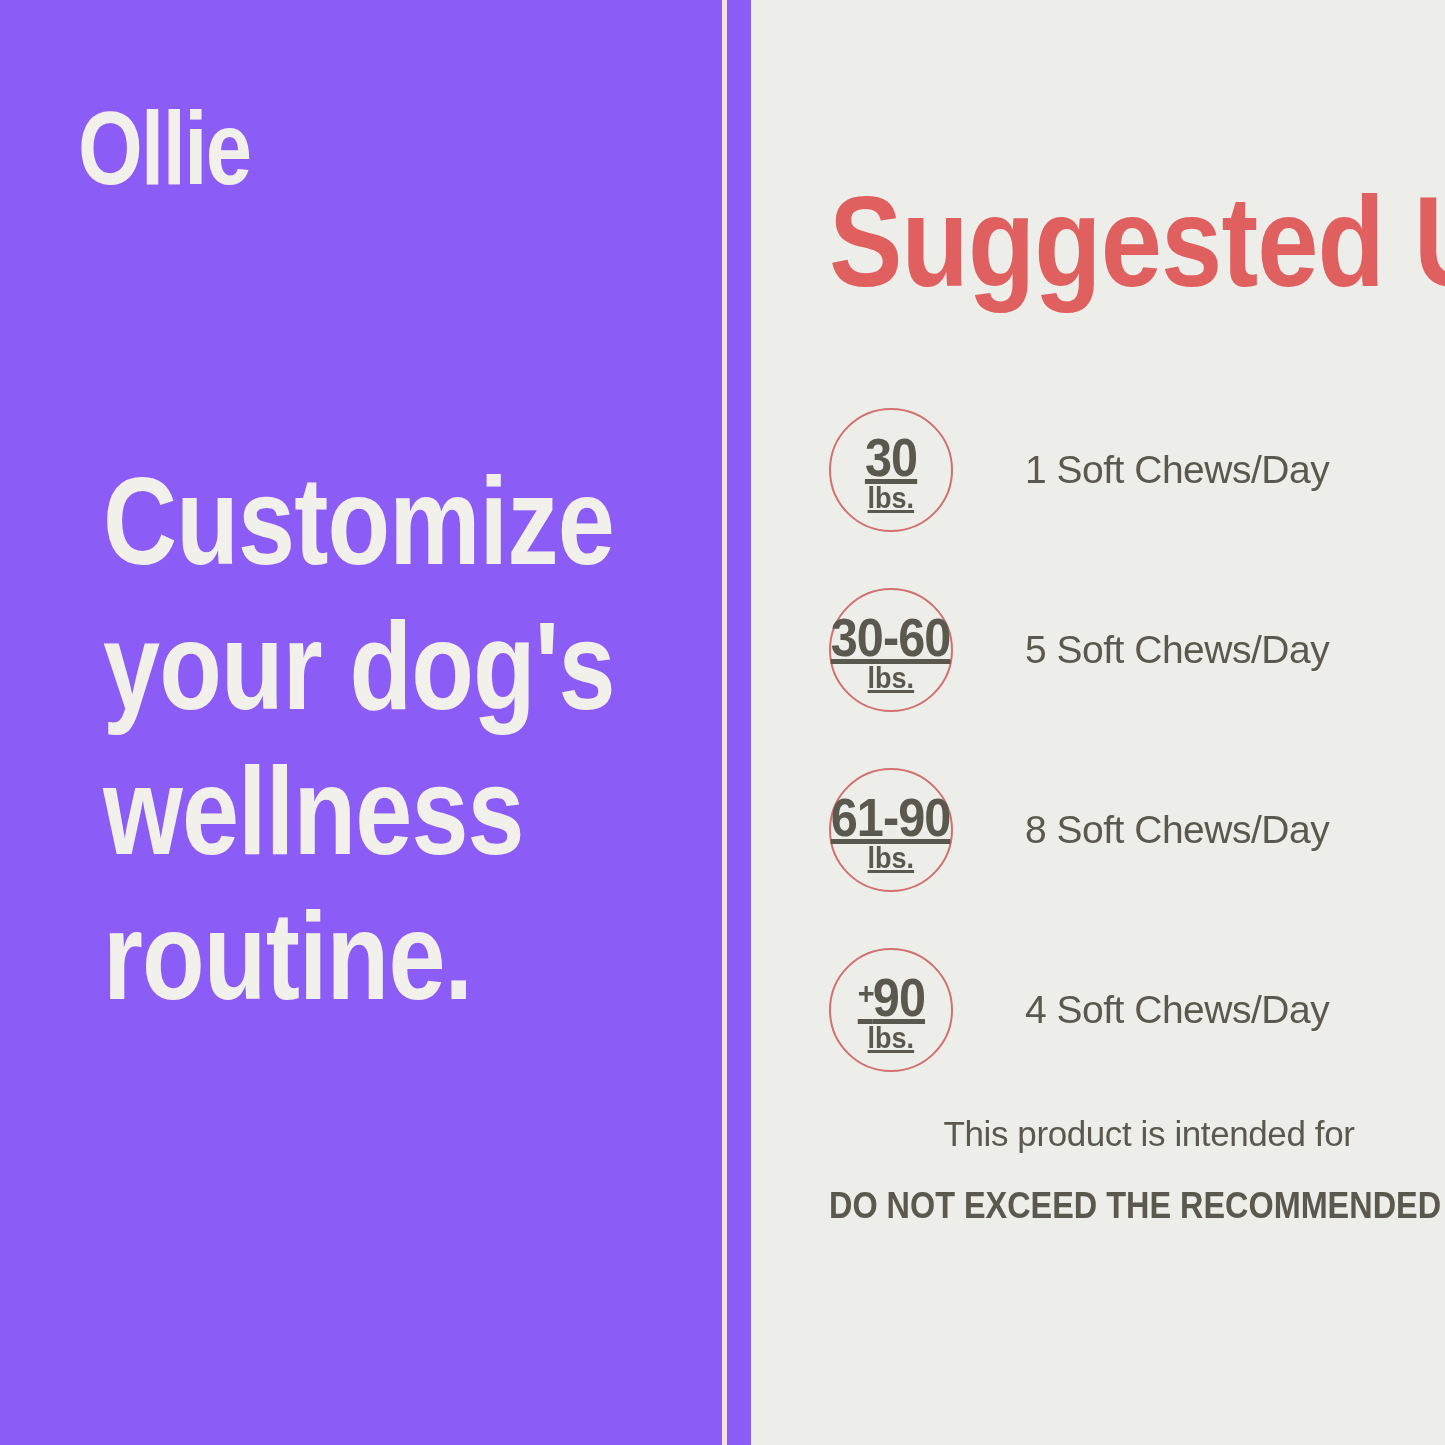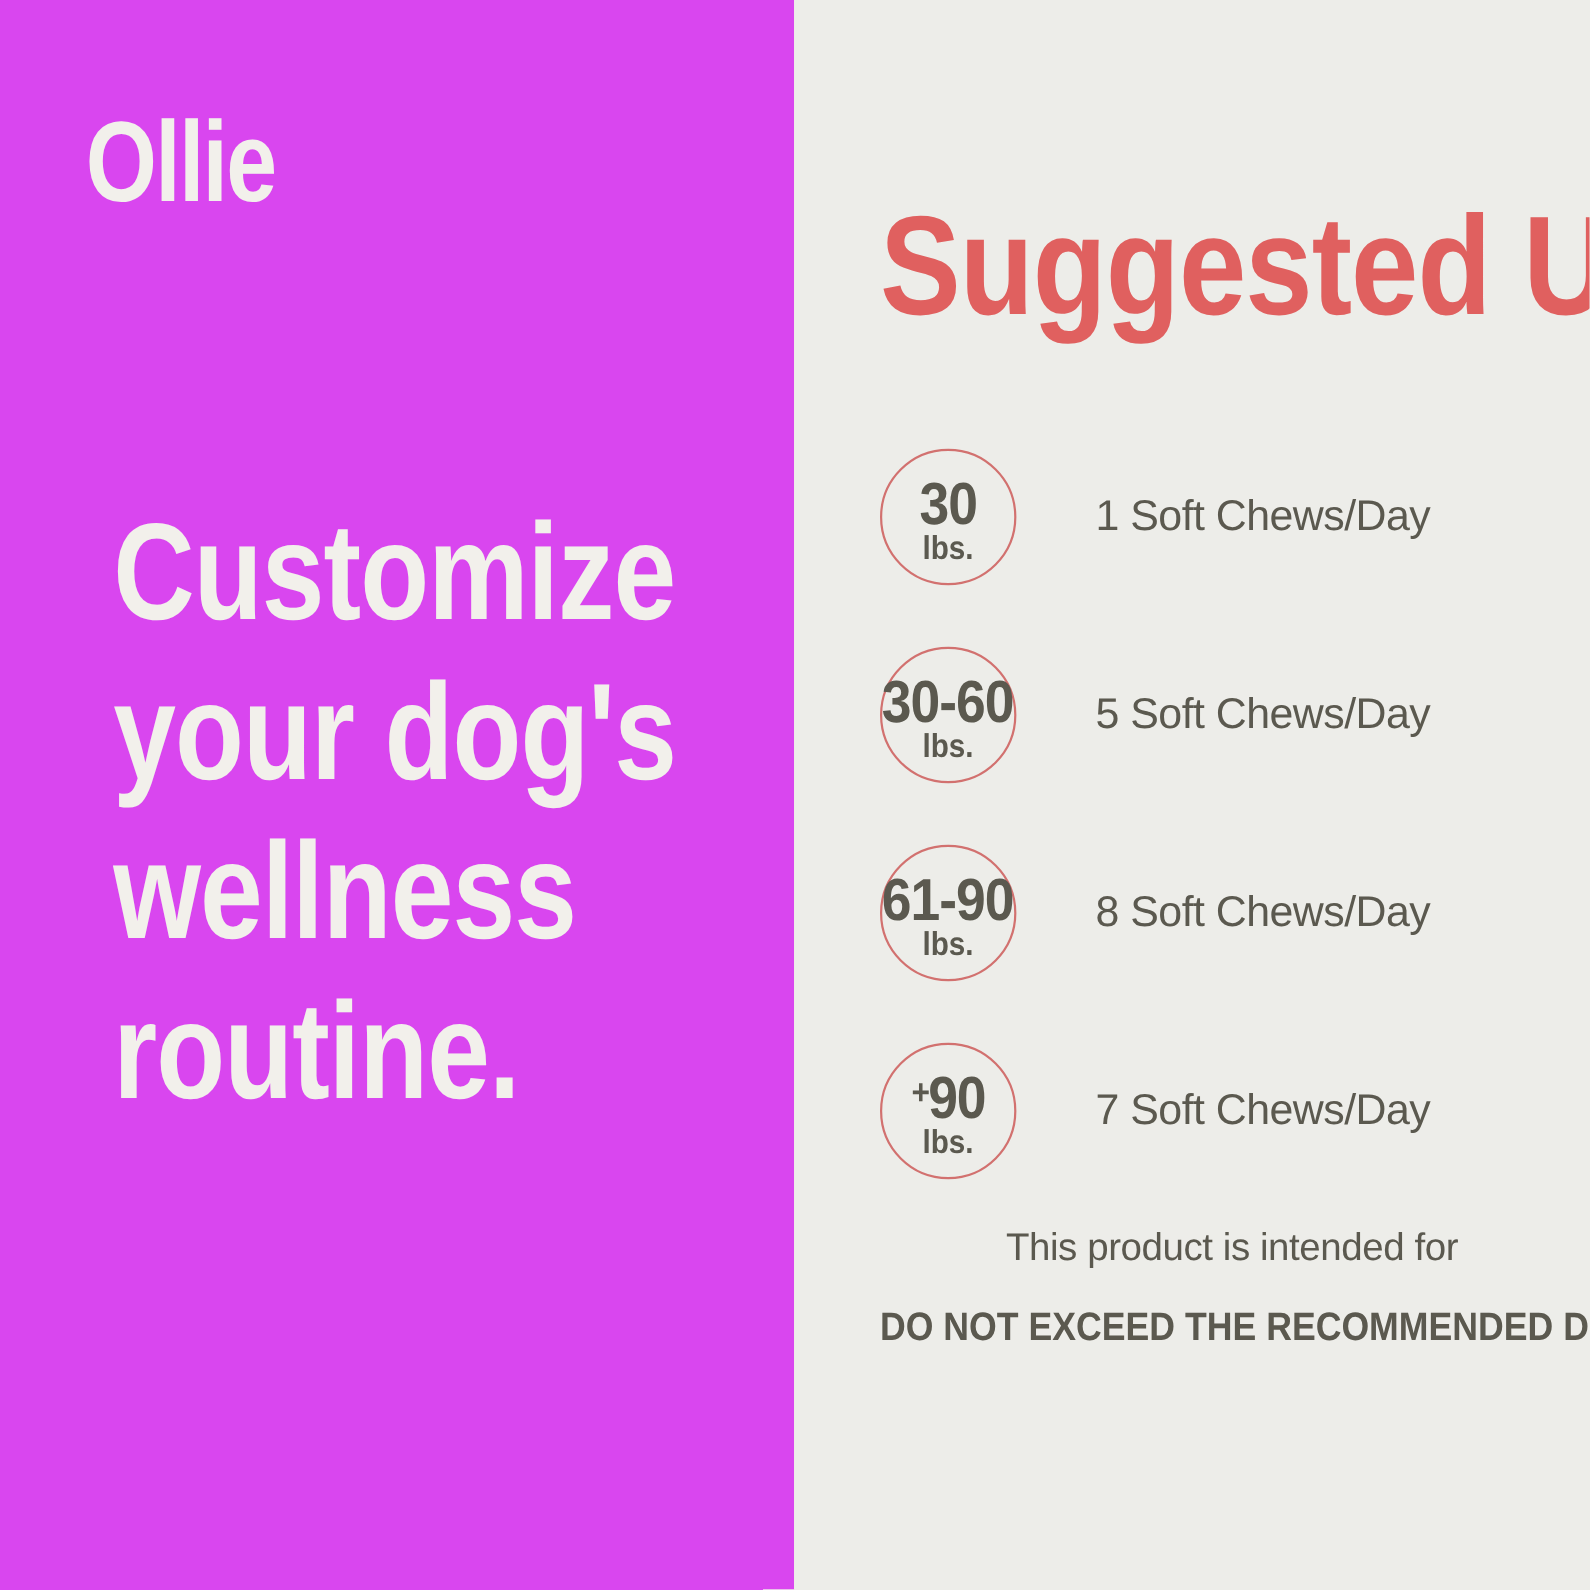--- a/index.html
+++ b/index.html
@@ -21,22 +21,23 @@
     height: 1445px;
     display: flex;
     background: #edede9;
   }
 
   
   .left-panel {
     position: relative;
     width: 722px;
     height: 1445px;
-    background: #d946ef;
+    background: #8b5cf6;
     flex: 0 0 722px;
+    padding-left: 29px;
   }
   .panel-divider {
     position: absolute;
     left: 722px;
     top: 0;
     width: 5px;
     height: 1445px;
     background: #f7e4e2;
   }
 
@@ -115,20 +116,21 @@
     width: 124px;
     height: 124px;
     border: 2px solid #d2716f;
     border-radius: 50%;
     box-sizing: border-box;
     display: flex;
     flex-direction: column;
     align-items: center;
     justify-content: center;
     color: #5b594f;
+    text-decoration: underline;
   }
   .weight-value {
     font-family: "Liberation Sans Narrow", "Liberation Sans", sans-serif;
     font-weight: bold;
     font-size: 54px;
     line-height: 50px;
     letter-spacing: -1px;
     transform: scaleX(0.90);
     white-space: nowrap;
     display: block;
@@ -238,21 +240,21 @@
           <span class="weight-unit">lbs.</span>
         </div>
         <div class="dose-text">8 Soft Chews/Day</div>
       </div>
 
       <div class="dosage-row">
         <div class="weight-badge">
           <span class="weight-value"><span class="plus">+</span><span>90</span></span>
           <span class="weight-unit">lbs.</span>
         </div>
-        <div class="dose-text">7 Soft Chews/Day</div>
+        <div class="dose-text">4 Soft Chews/Day</div>
       </div>
 
     </div>
 
     <div class="disclaimer">
       <div class="disclaimer-body">
         <span class="db-line">This product is intended for</span>
       </div>
       <div class="disclaimer-warning">DO NOT EXCEED THE RECOMMENDED DAILY AMOUNTS.</div>
     </div>

